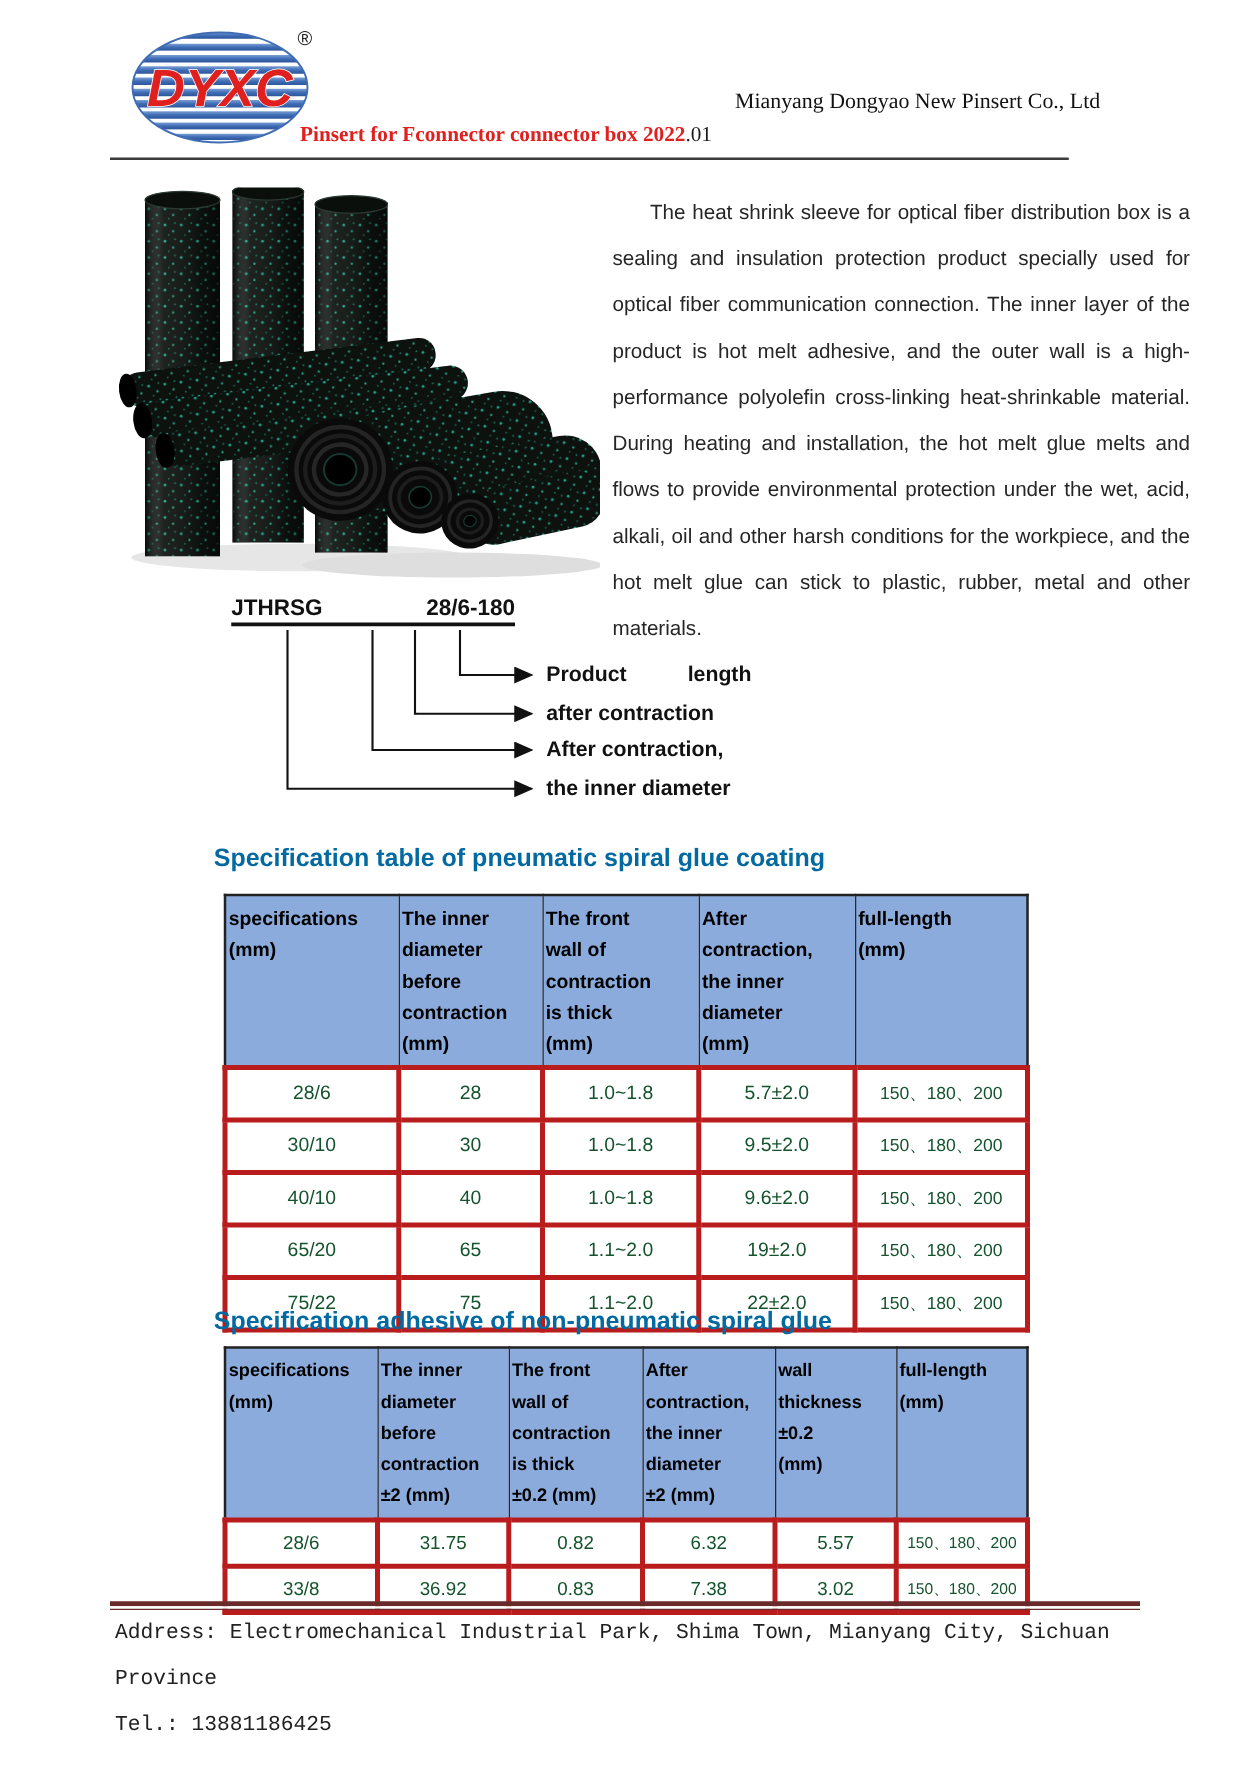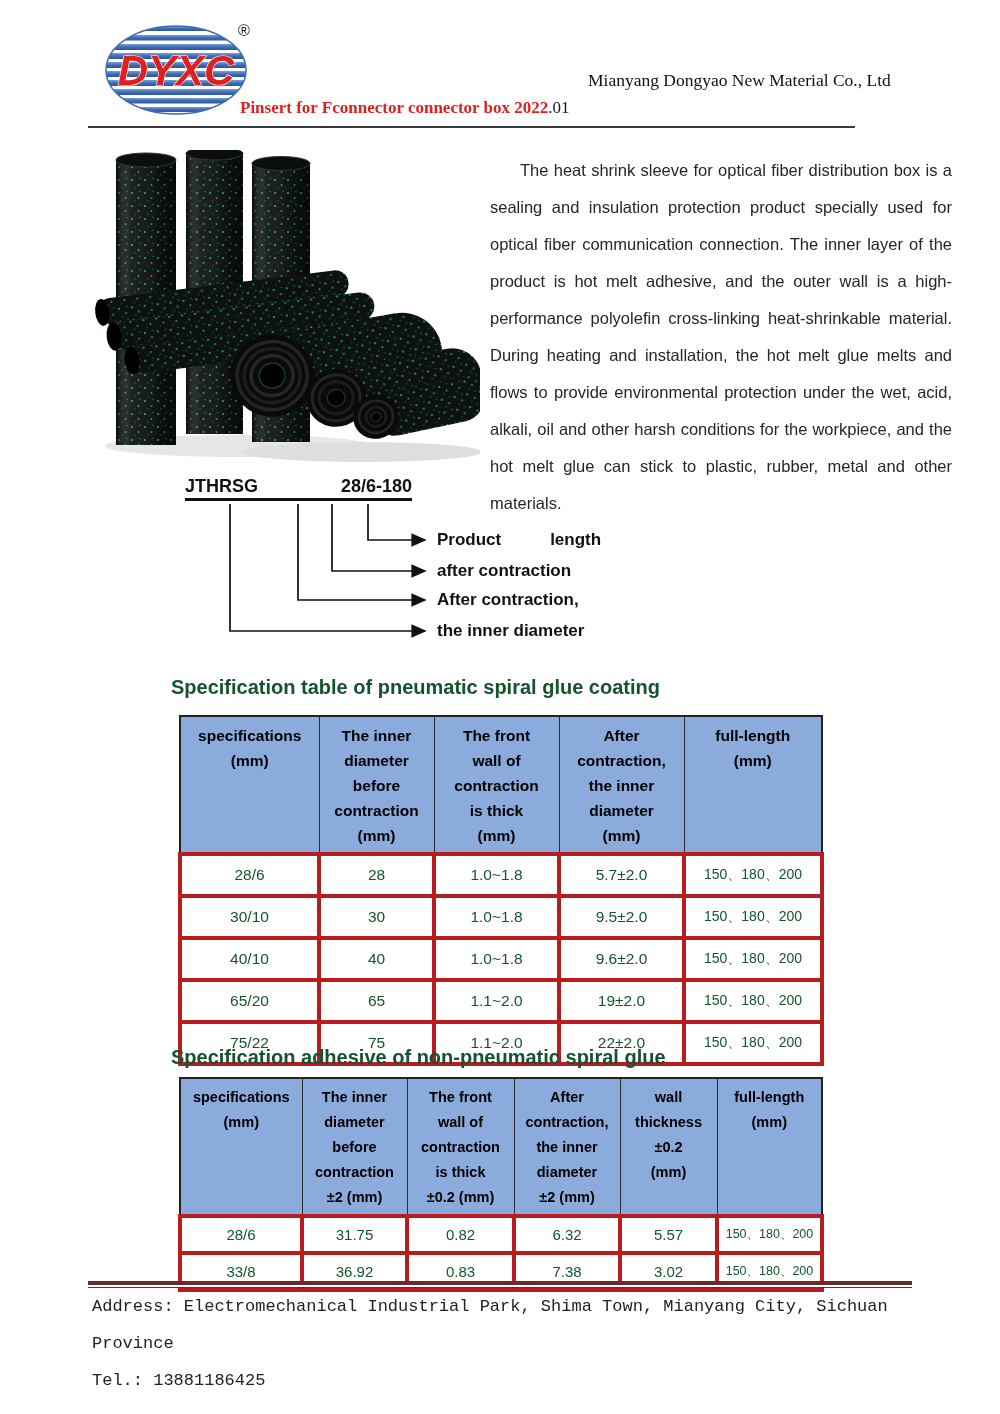--- a/index.html
+++ b/index.html
@@ -24,32 +24,32 @@
   .model-code{position:absolute;left:185px;top:476px;width:227px;display:flex;
     justify-content:space-between;font-size:18px;font-weight:bold;color:#111;
     border-bottom:3px solid #111;padding-bottom:1px;}
   .diagram-svg{position:absolute;left:180px;top:501px;width:265px;height:145px;}
   .diagram-label{position:absolute;left:437px;font-size:17px;font-weight:bold;color:#111;white-space:nowrap;}
   .dl-0{top:530px;word-spacing:2.6em;}
   .dl-1{top:561px;}
   .dl-2{top:590px;}
   .dl-3{top:621px;}
   
-  .section-title{position:absolute;left:171px;font-size:20px;font-weight:bold;color:#14532d;white-space:nowrap;}
+  .section-title{position:absolute;left:171px;font-size:20px;font-weight:bold;color:#0369a1;white-space:nowrap;}
   .st-1{top:676px;}
   .st-2{top:1046px;}
   
   table.spec{position:absolute;left:178px;border-collapse:collapse;table-layout:fixed;
     background:#fff;border:2px solid #222;}
   #table1{top:715px;}
   #table2{top:1077px;}
   table.spec th{
     background:var(--table-header-bg,#8aabdc);color:#000;font-weight:bold;
     border:1px solid #2b2b2b;border-bottom:2px solid #9a9a9a;
-    vertical-align:top;text-align:center;white-space:pre-line;padding:6px 2px 4px 2px;
+    vertical-align:top;text-align:left;white-space:pre-line;padding:6px 2px 4px 2px;
   }
   #table1 th{height:118px;font-size:15.5px;line-height:25px;}
   #table2 th{height:118px;font-size:14.5px;line-height:25px;}
   table.spec td{
     border:4px solid #b91c1c;text-align:center;vertical-align:middle;color:#14532d;
     white-space:nowrap;overflow:hidden;
   }
   #table1 td{height:36px;font-size:15.5px;}
   #table2 td{height:31px;font-size:15px;}
   #table1 td:last-child{font-size:14px;}
@@ -96,21 +96,21 @@
         <rect x="0" y="89" width="160" height="5" fill="url(#globeBlue)"></rect>
       </g>
       <ellipse cx="78" cy="52" rx="70" ry="44" fill="none" stroke="#3f6cb4" stroke-width="1.5"></ellipse>
     </g>
     <text x="78" y="67" text-anchor="middle" font-family="Liberation Sans, sans-serif" font-size="42" font-weight="bold" font-style="italic" style="fill:var(--accent-red,#e0201f)" stroke="#ffffff" stroke-width="1.2" paint-order="stroke">DYXC</text>
     <text x="140" y="18" font-size="16" fill="#222">®</text>
   </svg>
 
   <div class="doc-title"><span>Pinsert for Fconnector connector box 2022</span><span class="suffix">.01</span></div>
 
-  <div class="company-name">Mianyang Dongyao New Material Co., Ltd</div>
+  <div class="company-name">Mianyang Dongyao New Pinsert Co., Ltd</div>
 
   <div class="header-divider"></div>
 
   <svg class="product-photo" viewBox="0 0 390 320">
     <defs>
       <pattern id="speck" width="13" height="13" patternUnits="userSpaceOnUse">
         <rect width="13" height="13" fill="#0d120f"></rect>
         <circle cx="3" cy="4" r="1.1" style="fill:var(--speckle-teal,#21b096)" opacity="0.9"></circle>
         <circle cx="9.5" cy="9" r="0.9" fill="#2ec4a5" opacity="0.8"></circle>
         <circle cx="6" cy="12" r="0.7" fill="#1c8f7c" opacity="0.7"></circle>

